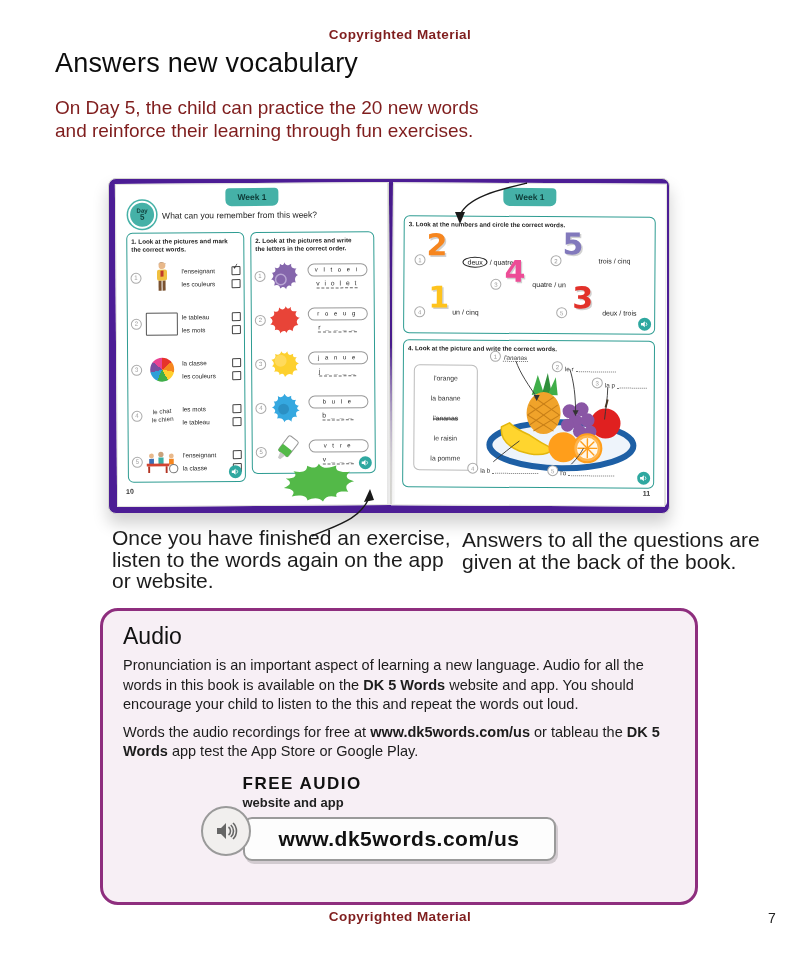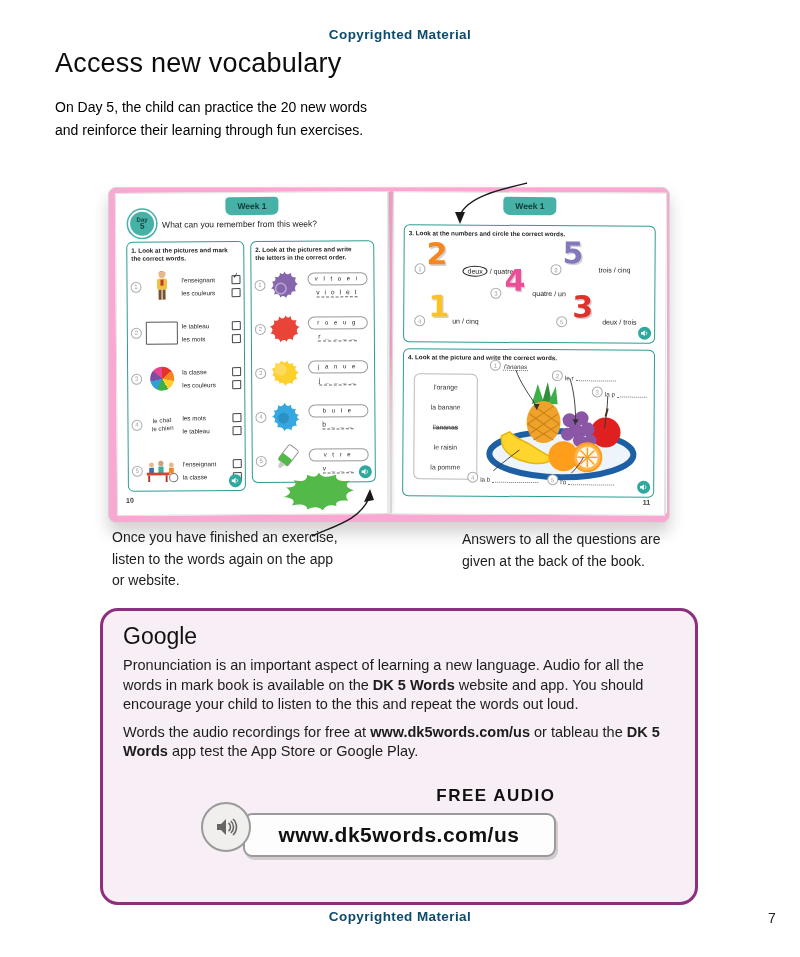--- a/index.html
+++ b/index.html
@@ -1,36 +1,36 @@
 <!DOCTYPE html>
 <html><head>
 <meta charset="utf-8">
 <style>
   html,body{margin:0;padding:0;background:#fff;}
   #screen{position:relative;width:800px;height:957px;background:#ffffff;overflow:hidden;
           font-family:"Liberation Sans", sans-serif;color:#1a1a1a;}
   .pre{white-space:pre-line;}
 
   
-  .copyright{position:absolute;width:100%;text-align:center;color:#0c4a6e;font-weight:bold;
+  .copyright{position:absolute;width:100%;text-align:center;color:#7f1d1d;font-weight:bold;
              font-size:13.5px;letter-spacing:.4px;}
   .copy-top{top:27px;} .copy-bottom{top:909px;}
   .folio{position:absolute;left:768px;top:910px;font-size:14px;color:#222;}
 
   .page-title{position:absolute;left:55px;top:48px;font-size:27px;color:#0d0d0d;letter-spacing:.2px;}
-  .intro{position:absolute;left:55px;top:96px;font-size:14px;line-height:23px;color:#000000;}
+  .intro{position:absolute;left:55px;top:96px;font-size:19px;line-height:23px;color:#7f1d1d;}
   .annotation{position:absolute;left:508px;top:140px;font-size:15.5px;line-height:23px;color:#1c1c1c;}
-  .caption{position:absolute;font-size:14px;line-height:21.5px;color:#1c1c1c;}
+  .caption{position:absolute;font-size:21px;line-height:21.5px;color:#1c1c1c;}
   .cap-left{left:112px;top:527px;} .cap-right{left:462px;top:529px;}
 
   
   .overlay-arrows{position:absolute;left:0;top:0;width:800px;height:957px;pointer-events:none;z-index:9;}
 
   
-  .book{position:absolute;left:108px;top:187px;width:560px;height:334px;background:#f9a8d4;
+  .book{position:absolute;left:108px;top:178px;width:560px;height:334px;background:#4c1d95;
         border:1px solid #d6d6d1;border-radius:8px;box-shadow:0 10px 16px rgba(0,0,0,.18);}
   .page{position:absolute;top:4px;width:272px;height:321px;background:#fff;border:1px solid #e3e3de;}
   .page-left{left:7px;transform:rotate(-0.4deg);}
   .page-right{left:283px;transform:rotate(0.35deg);}
   .spine{position:absolute;left:278px;top:4px;width:8px;height:321px;
          background:linear-gradient(90deg,rgba(0,0,0,.10),rgba(0,0,0,.02));}
   .page-edge{position:absolute;right:2px;top:6px;bottom:6px;width:5px;
          background:repeating-linear-gradient(90deg,#fff 0 1px,#ddd 1px 2px);border-radius:0 6px 6px 0;}
 
   .week-tab{position:absolute;top:4px;left:50%;transform:translateX(-50%);background:#45b1a7;
@@ -98,21 +98,21 @@
   .w30{width:30px;} .w40{width:40px;} .w46{width:46px;}
   .answered{font-style:italic;border-bottom:1px dotted #777;padding:0 1px;}
   .box4-lines{position:absolute;left:0;top:0;width:250px;height:146px;pointer-events:none;}
 
   
   .audio-panel{position:absolute;left:100px;top:608px;width:598px;height:297px;box-sizing:border-box;
                background:#f7eff5;border:3px solid #8e2e7e;border-radius:18px;padding:10px 20px 0 20px;}
   .audio-title{font-size:23px;color:#111;margin:2px 0 6px 0;}
   .audio-p{font-size:14.5px;line-height:19.5px;color:#1c1c1c;margin:0 0 8px 0;}
   .audio-p b{font-weight:bold;}
-  .free-wrap{position:relative;width:313px;margin:24px auto 0 auto;text-align:right;}
+  .free-wrap{position:relative;width:313px;margin:12px auto 0 auto;text-align:left;}
   .free-title{font-size:17px;font-weight:bold;letter-spacing:1.5px;color:#111;}
   .free-sub{font-size:13px;font-weight:bold;color:#222;margin-top:1px;}
   .url-box{position:relative;margin-top:7px;height:40px;background:#fdfdfd;border:2px solid #9a9a9a;
            border-radius:9px;box-shadow:2px 3px 0 rgba(0,0,0,.15);display:flex;align-items:center;
            justify-content:center;font-size:21px;font-weight:bold;letter-spacing:.5px;color:#111;}
   .speaker-circle{position:absolute;left:-44px;top:-13px;width:46px;height:46px;border-radius:50%;
                   background:#f1efee;border:2px solid #9a9a9a;display:flex;align-items:center;
                   justify-content:center;z-index:2;}
 </style>
 </head>
@@ -124,21 +124,21 @@
     <g id="mini-speaker">
         <polygon points="1,3.6 3,3.6 5.2,1.6 5.2,8.4 3,6.4 1,6.4" fill="#fff"></polygon>
         <path d="M6.4 3 A2.6 2.6 0 0 1 6.4 7" stroke="#fff" fill="none" stroke-width="0.9"></path>
       </g>
   </defs>
 </svg>
 
 <div id="screen">
 
   <div class="copyright copy-top">Copyrighted Material</div>
-  <h1 class="page-title" style="font-weight:normal;margin:0;">Access new vocabulary</h1>
+  <h1 class="page-title" style="font-weight:normal;margin:0;">Answers new vocabulary</h1>
   <div class="intro pre">On Day 5, the child can practice the 20 new words
 and reinforce their learning through fun exercises.</div>
 
   <div class="book">
     <div class="page-edge"></div>
 
     <div class="page page-left">
       <div class="week-tab">Week 1</div>
       <div class="day-badge">
         <span class="l1">Day</span>
@@ -515,26 +515,27 @@
 given at the back of the book.</div>
 
   <svg class="overlay-arrows">
     <path d="M527,183 C498,190 468,197 460,215" fill="none" stroke="#1a1a1a" stroke-width="1.4"></path>
     <polygon points="455,212 465,212 460,224" fill="#1a1a1a"></polygon>
     <path d="M312,536 C334,526 360,520 369,498" fill="none" stroke="#1a1a1a" stroke-width="1.4"></path>
     <polygon points="364,502 374,500 370,489" fill="#1a1a1a"></polygon>
   </svg>
 
   <div class="audio-panel">
-    <div class="audio-title">Google</div>
-    <p class="audio-p"><span>Pronunciation is an important aspect of learning a new language. Audio for all the words in mark book is available on the </span><b>DK 5 Words</b><span> website and app. You should encourage your child to listen to the this and repeat the words out loud.</span></p>
+    <div class="audio-title">Audio</div>
+    <p class="audio-p"><span>Pronunciation is an important aspect of learning a new language. Audio for all the words in this book is available on the </span><b>DK 5 Words</b><span> website and app. You should encourage your child to listen to the this and repeat the words out loud.</span></p>
     <p class="audio-p"><span>Words the audio recordings for free at </span><b>www.dk5words.com/us</b><span> or tableau the </span><b>DK 5 Words</b><span> app test the App Store or Google Play.</span></p>
 
     <div class="free-wrap">
       <div class="free-title">FREE AUDIO</div>
+      <div class="free-sub">website and app</div>
       <div class="url-box">
         <span class="speaker-circle">
           <svg width="26" height="26" viewBox="0 0 26 26">
               <polygon points="4,10 8,10 13,5 13,21 8,16 4,16" fill="#666"></polygon>
               <g stroke="#666" fill="none" stroke-width="1.6">
                 <path d="M15.5 9 A5 5 0 0 1 15.5 17"></path>
                 <path d="M17.8 7 A8 8 0 0 1 17.8 19"></path>
                 <path d="M20 5 A11 11 0 0 1 20 21"></path>
               </g>
             </svg>

